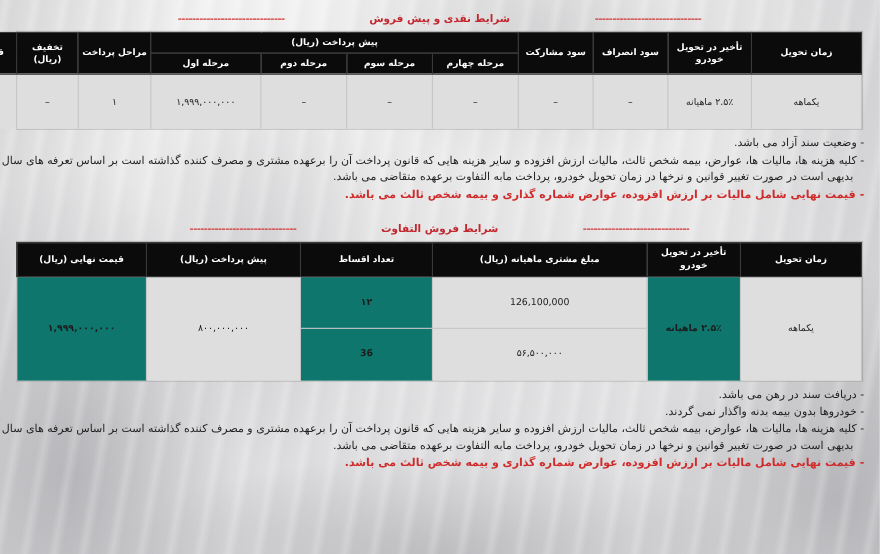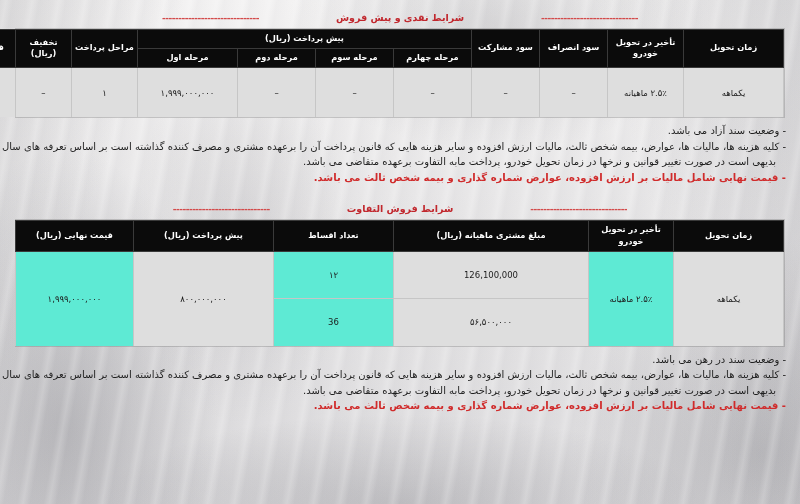--- a/index.html
+++ b/index.html
@@ -99,21 +99,21 @@
     background: #dedede;
     color: #1c1c1c;
     font-size: 8.5px;
     text-align: center;
     vertical-align: middle;
     border-left: 1px solid #c6c6c6;
     border-right: 1px solid #c6c6c6;
     padding: 4px 2px;
     font-family: "DejaVu Sans", "Liberation Sans", sans-serif;
   }
-  table.data td.white { background: #5eead4; }
+  table.data td.white { background: #0f766e; font-weight: bold; }
   table.data td.split-top { border-bottom: 1px solid #c6c6c6; }
 
   
   .notes {
     margin: 6px 14px 0 14px;
     text-align: right;
     direction: rtl;
   }
   .note {
     font-size: 10px;
@@ -243,19 +243,20 @@
         </tr>
         <tr style="height:47px">
           <td>۵۶,۵۰۰,۰۰۰</td>
           <td class="white">36</td>
         </tr>
       </tbody>
     </table>
   </div>
 
   <div class="notes">
-    <div class="note">- وضعیت سند در رهن می باشد.</div>
+    <div class="note">- دریافت سند در رهن می باشد.</div>
+    <div class="note">- خودروها بدون بیمه بدنه واگذار نمی گردند.</div>
     <div class="note">- کلیه هزینه ها، مالیات ها، عوارض، بیمه شخص ثالث، مالیات ارزش افزوده و سایر هزینه هایی که قانون پرداخت آن را برعهده مشتری و مصرف کننده گذاشته است بر اساس تعرفه های سال ۱۳۹۶ محاسبه شده است.</div>
     <div class="note indent">بدیهی است در صورت تغییر قوانین و نرخها در زمان تحویل خودرو، پرداخت مابه التفاوت برعهده متقاضی می باشد.</div>
     <div class="note red">- قیمت نهایی شامل مالیات بر ارزش افزوده، عوارض شماره گذاری و بیمه شخص ثالث می باشد.</div>
   </div>
 
 </div>
 
 </body></html>

